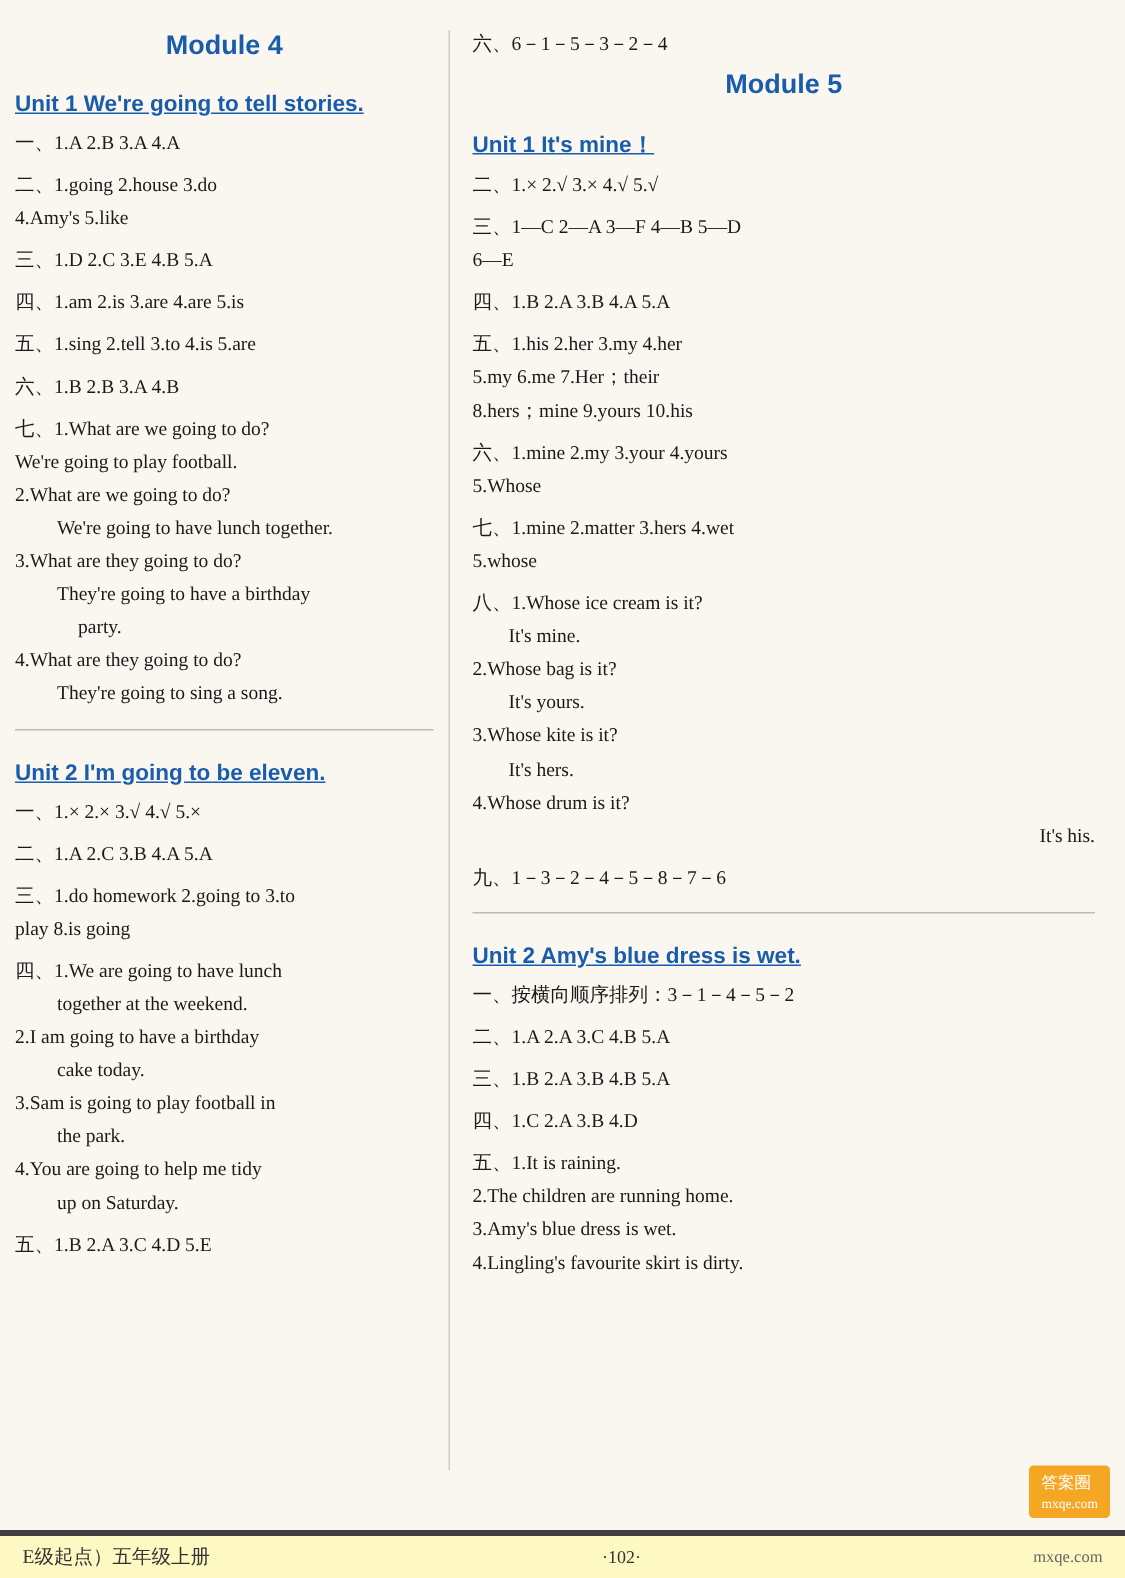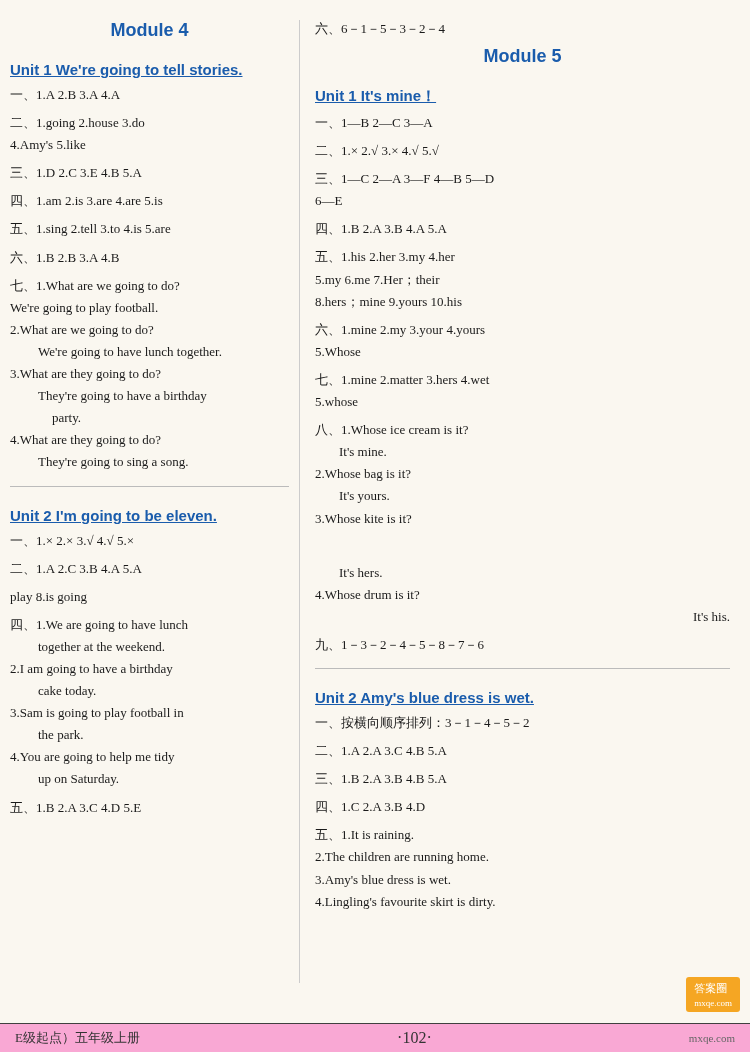--- a/index.html
+++ b/index.html
@@ -67,29 +67,29 @@
     .divider {
       border: none;
       border-top: 1px solid #bbb;
       margin: 12px 0;
     }
     .footer {
       display: flex;
       justify-content: space-between;
       align-items: center;
       padding: 5px 15px;
-      border-top: 1px solid #404040;
-      background: #f9a8d4;
+      border-top: 4px solid #404040;
+      background: #fef9c3;
     }
     .footer-left {
       font-size: 13px;
       color: #333;
     }
     .footer-center {
-      font-size: 16px;
+      font-size: 12px;
       color: #333;
     }
     .footer-right {
       font-size: 11px;
       color: #666;
     }
     .watermark-br {
       position: absolute;
       bottom: 40px;
       right: 10px;
@@ -151,20 +151,21 @@
 
       <div class="unit-title">Unit 2   I'm going to be eleven.</div>
 
       <div class="section">
         <p>一、1.×  2.×  3.√  4.√  5.×</p>
       </div>
       <div class="section">
         <p>二、1.A  2.C  3.B  4.A  5.A</p>
       </div>
       <div class="section">
+        <p>三、1.do homework  2.going to  3.to</p>
         <p class="indent">play  8.is going</p>
       </div>
       <div class="section">
         <p>四、1.We are going to have lunch</p>
         <p style="margin-left:28px;">together at the weekend.</p>
         <p class="indent">2.I am going to have a birthday</p>
         <p style="margin-left:28px;">cake today.</p>
         <p class="indent">3.Sam is going to play football in</p>
         <p style="margin-left:28px;">the park.</p>
         <p class="indent">4.You are going to help me tidy</p>
@@ -176,23 +177,20 @@
     </div>
 
     <div class="right-col">
       <div class="right-top-line">六、6－1－5－3－2－4</div>
 
       <div class="module-title">Module 5</div>
 
       <div class="unit-title">Unit 1   It's mine！</div>
 
       <div class="section">
-        <p>一、1—B  2—C  3—A</p>
-      </div>
-      <div class="section">
         <p>二、1.×  2.√  3.×  4.√  5.√</p>
       </div>
       <div class="section">
         <p>三、1—C  2—A  3—F  4—B  5—D</p>
         <p class="indent">6—E</p>
       </div>
       <div class="section">
         <p>四、1.B  2.A  3.B  4.A  5.A</p>
       </div>
       <div class="section">
@@ -207,21 +205,21 @@
       <div class="section">
         <p>七、1.mine  2.matter  3.hers  4.wet</p>
         <p class="indent">5.whose</p>
       </div>
       <div class="section">
         <p>八、1.Whose ice cream is it?</p>
         <p style="margin-left:24px;">It's mine.</p>
         <p class="indent">2.Whose bag is it?</p>
         <p style="margin-left:24px;">It's yours.</p>
         <p class="indent">3.Whose kite is it?</p>
-        <p style="margin-left:24px;margin-top:32px;">It's hers.</p>
+        <p style="margin-left:24px;">It's hers.</p>
         <p class="indent">4.Whose drum is it?</p>
         <p style="margin-left:24px;text-align:right;">It's his.</p>
       </div>
       <div class="section">
         <p>九、1－3－2－4－5－8－7－6</p>
       </div>
 
       <hr class="divider">
 
       <div class="unit-title">Unit 2   Amy's blue dress is wet.</div>

